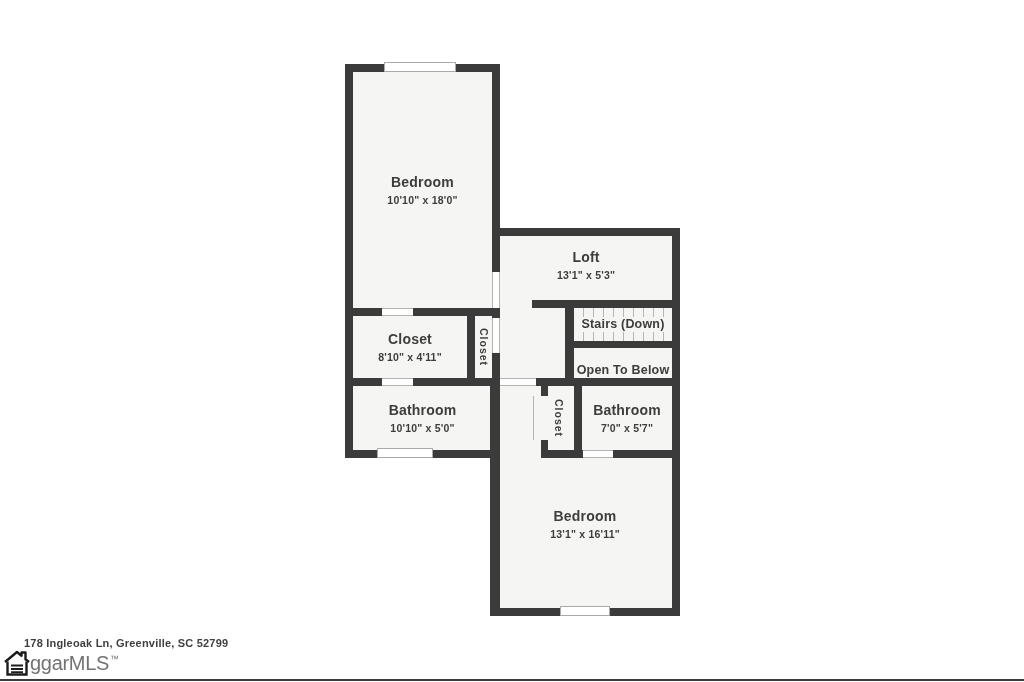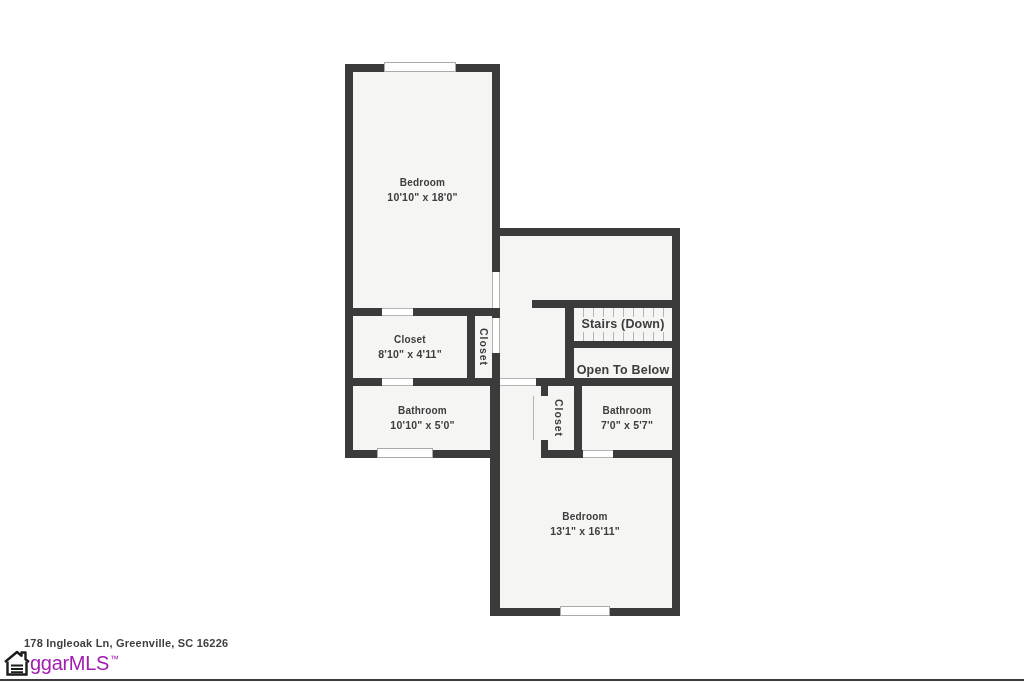--- a/index.html
+++ b/index.html
@@ -7,27 +7,27 @@
           font-family:"Liberation Sans",sans-serif;}
   .fill{position:absolute;background:var(--fill,#f5f5f3);}
   .wall{position:absolute;background:var(--wall,#3b3b3b);}
   .door-h{position:absolute;background:#fff;border-top:1px solid #b3b3b3;border-bottom:1px solid #b3b3b3;box-sizing:border-box;}
   .door-v{position:absolute;background:#fff;border-left:1px solid #b3b3b3;border-right:1px solid #b3b3b3;box-sizing:border-box;}
   .win{position:absolute;background:#fff;border:1px solid #a9a9a9;box-sizing:border-box;}
   .treads{position:absolute;background:repeating-linear-gradient(90deg,rgba(0,0,0,0) 0 9px,#b5b5b5 9px 10px);}
   .doorway-line{position:absolute;background:#b3b3b3;}
   .room-label{position:absolute;display:flex;flex-direction:column;align-items:center;justify-content:center;
               text-align:center;color:var(--text,#3d3d3d);box-sizing:border-box;}
-  .room-name{font-weight:bold;font-size:10px;line-height:1.15;letter-spacing:.2px;white-space:nowrap;}
+  .room-name{font-weight:bold;font-size:14px;line-height:1.15;letter-spacing:.2px;white-space:nowrap;}
   .room-dims{font-weight:bold;font-size:10.5px;margin-top:3px;letter-spacing:.2px;white-space:nowrap;}
   .small-name{font-size:12.5px;}
   .stairs-label .room-name{background:var(--fill,#f5f5f3);padding:0 4px;}
   .vname{writing-mode:vertical-rl;font-weight:bold;font-size:10.5px;letter-spacing:1px;white-space:nowrap;}
   .footer-address{position:absolute;left:24px;top:637px;font-size:11px;font-weight:bold;color:#3f3f3f;letter-spacing:.2px;}
-  .logo{position:absolute;left:2px;top:649px;display:flex;align-items:center;color:#a21caf;}
+  .logo{position:absolute;left:2px;top:649px;display:flex;align-items:center;color:#737373;}
   .logo-text{font-size:20px;letter-spacing:-.3px;margin-left:-2px;}
   .logo-tm{font-size:9px;vertical-align:super;margin-left:1px;}
   .disclaimer{position:absolute;left:332px;top:659px;width:380px;text-align:center;font-size:8.5px;color:#4a4a4a;letter-spacing:.1px;}
   .bottom-line{position:absolute;left:0;top:679px;width:1024px;height:2px;background:var(--wall,#3b3b3b);}
 </style>
 </head>
 <body>
 
 <div id="canvas" style="--wall: #3b3b3b; --fill: #f5f5f3; --text: #3d3d3d; --bg: #ffffff;">
 
@@ -72,20 +72,24 @@
 
   <div class="win" style="left:384px;top:62px;width:72px;height:10px"></div>
   <div class="win" style="left:377px;top:448px;width:56px;height:10px"></div>
   <div class="win" style="left:560px;top:606px;width:50px;height:10px"></div>
 
   <div class="room-label" style="left:353px;top:72px;width:139px;height:236px">
     <span class="room-name">Bedroom</span>
     <span class="room-dims">10'10" x 18'0"</span>
   </div>
 
+  <div class="room-label" style="left:500px;top:236px;width:172px;height:64px;padding-bottom:6px">
+    <span class="room-name">Loft</span>
+    <span class="room-dims">13'1" x 5'3"</span>
+  </div>
 
   <div class="room-label stairs-label" style="left:574px;top:308px;width:98px;height:33px">
     <span class="room-name small-name">Stairs (Down)</span>
   </div>
 
   <div class="room-label" style="left:574px;top:348px;width:98px;height:44px">
     <span class="room-name small-name">Open To Below</span>
   </div>
 
   <div class="room-label" style="left:353px;top:316px;width:114px;height:62px">
@@ -109,21 +113,21 @@
   <div class="room-label" style="left:582px;top:386px;width:90px;height:64px">
     <span class="room-name">Bathroom</span>
     <span class="room-dims">7'0" x 5'7"</span>
   </div>
 
   <div class="room-label" style="left:498px;top:458px;width:174px;height:150px;padding-bottom:18px">
     <span class="room-name">Bedroom</span>
     <span class="room-dims">13'1" x 16'11"</span>
   </div>
 
-  <div class="footer-address">178 Ingleoak Ln, Greenville, SC 16226</div>
+  <div class="footer-address">178 Ingleoak Ln, Greenville, SC 52799</div>
 
   <div class="logo">
     <svg width="30" height="28" viewBox="0 0 30 28" fill="none">
       <path d="M3 13 L15 3 L19.5 6.8 L19.5 3.5 L23.5 3.5 L23.5 10.2 L27 13" stroke="#1c1c1c" stroke-width="2.4" fill="#fff" stroke-linejoin="round"></path>
       <path d="M5.5 12.5 L5.5 25.5 L24.5 25.5 L24.5 12.5" stroke="#1c1c1c" stroke-width="2.4" fill="#fff"></path>
       <path d="M9 16.5 H21 M9 20 H21 M9 23.2 H21" stroke="#1c1c1c" stroke-width="1.8"></path>
     </svg>
     <span class="logo-text"><span>ggarMLS</span><sup class="logo-tm">™</sup></span>
   </div>
 

